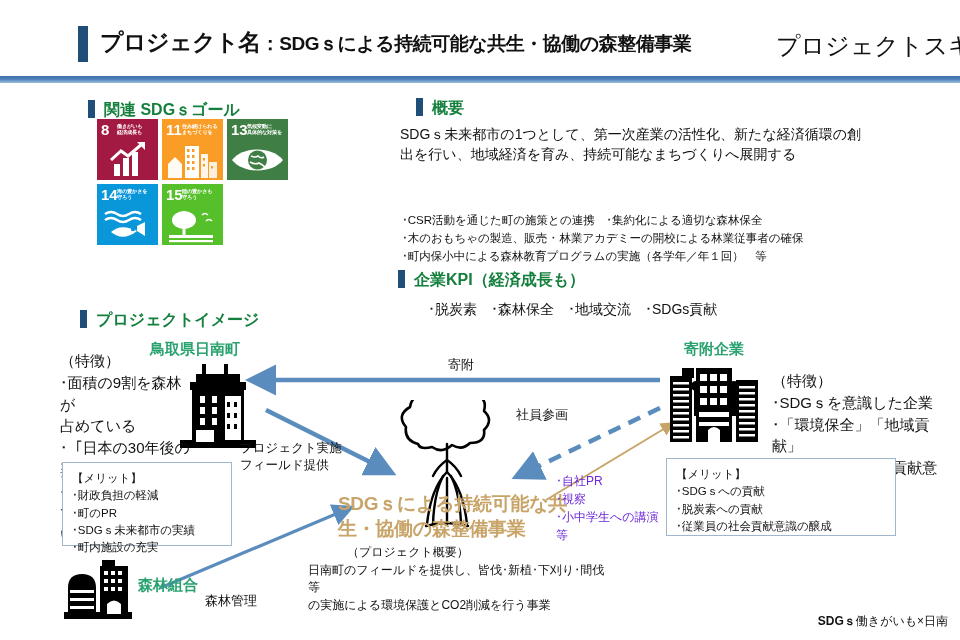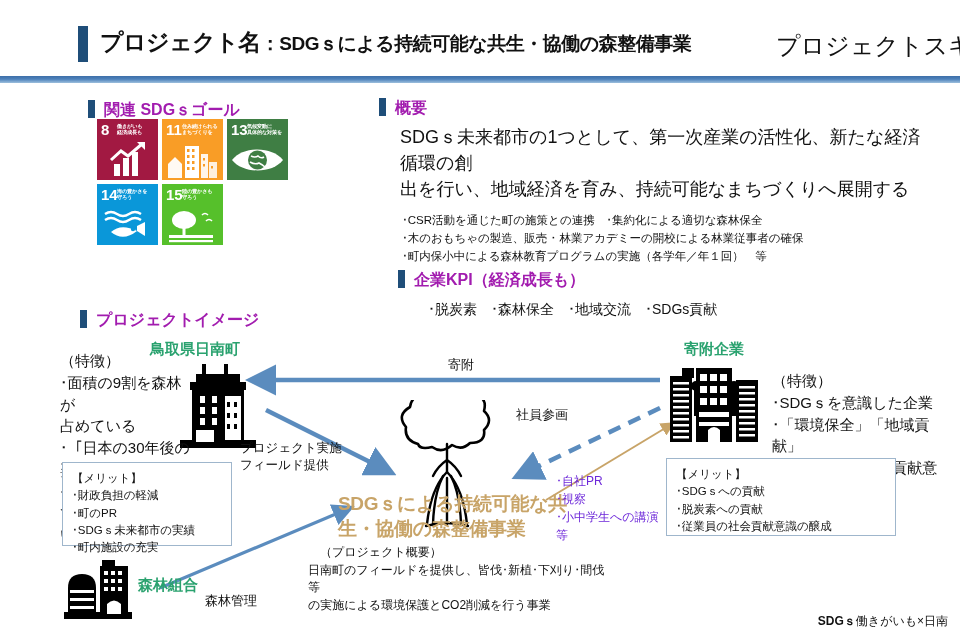--- a/index.html
+++ b/index.html
@@ -67,21 +67,21 @@
   .sec .tick {
     display: inline-block;
     width: 7px; height: 18px;
     background: #1f4e79;
     vertical-align: -3px;
     margin-right: 9px;
   }
   .sec .label {
     font-size: 16px;
     font-weight: bold;
-    color: #a21caf;
+    color: #15803d;
   }
 
   
   #sdg-grid {
     position: absolute;
     left: 97px; top: 119px;
     width: 196px;
   }
   .sdg-row { display: flex; gap: 4px; margin-bottom: 4px; }
   .sdg {
@@ -108,21 +108,21 @@
   }
   .sdg .art {
     position: absolute;
     left: 0; bottom: 2px;
     width: 61px; height: 38px;
   }
 
   
   .para {
     position: absolute;
-    font-size: 18px;
+    font-size: 14px;
     line-height: 1.45;
     color: #111111;
   }
   .bullets {
     position: absolute;
     font-size: 11.5px;
     line-height: 1.55;
     color: #111111;
     white-space: pre-line;
   }
@@ -297,21 +297,21 @@
           <ellipse cx="22" cy="15" rx="12" ry="9" fill="#fff"></ellipse>
           <rect x="20.5" y="19" width="3" height="12" fill="#fff"></rect>
           <path d="M40 10 q3 -3 6 0 M44 16 q3 -3 6 0" stroke="#fff" stroke-width="1.6" fill="none"></path>
           <rect x="7" y="30" width="44" height="3" fill="#fff"></rect>
           <rect x="7" y="35" width="44" height="2.2" fill="#fff"></rect>
         </svg>
       </div>
     </div>
   </div>
 
-  <div class="sec" style="left:379px; top:98px;">
+  <div class="sec" style="left:416px; top:98px;">
     <span class="tick"></span><span class="label">概要</span>
   </div>
   <div class="para" style="left:400px; top:124px; width:530px; white-space:pre-line;">SDGｓ未来都市の1つとして、第一次産業の活性化、新たな経済循環の創
 出を行い、地域経済を育み、持続可能なまちづくりへ展開する</div>
 
   <div class="bullets" style="left:402px; top:212px; width:540px;">･CSR活動を通じた町の施策との連携　･集約化による適切な森林保全
 ･木のおもちゃの製造、販売 ･ 林業アカデミーの開校による林業従事者の確保
 ･町内保小中による森林教育プログラムの実施（各学年／年１回）　等</div>
 
   <div class="sec" style="left:398px; top:270px;">
@@ -425,21 +425,21 @@
         <path d="M59 60 q-9 6 -14 16 M59 60 q9 6 14 16"></path>
         <path d="M59 72 q-16 16 -20 52 M59 72 q16 16 20 52"></path>
         <path d="M55 76 q-9 18 -10 48 M63 76 q9 18 10 48"></path>
         <path d="M59 78 L59 124"></path>
         <path d="M38 126 q21 -6 42 0"></path>
       </g>
     </svg>
 
     <div class="center-title" style="left:338px; top:192px; width:250px;">SDGｓによる持続可能な共
 生・協働の森整備事業</div>
-    <div class="center-desc" style="left:320px; top:244px;text-align:right;">（プロジェクト概要）</div>
+    <div class="center-desc" style="left:347px; top:244px;text-align:right;">（プロジェクト概要）</div>
     <div class="center-desc" style="left:308px; top:262px; width:300px;">日南町のフィールドを提供し、皆伐･新植･下刈り･間伐等
 の実施による環境保護とCO2削減を行う事業</div>
 
     <div class="mid-list" style="left:556px; top:172px;">･自社PR
 ･視察
 ･小中学生への講演
 等</div>
 
     <div class="node-label" style="left:684px; top:40px;">寄附企業</div>
     <svg style="position:absolute; left:666px; top:62px;" width="96" height="82" viewBox="0 0 96 82">

